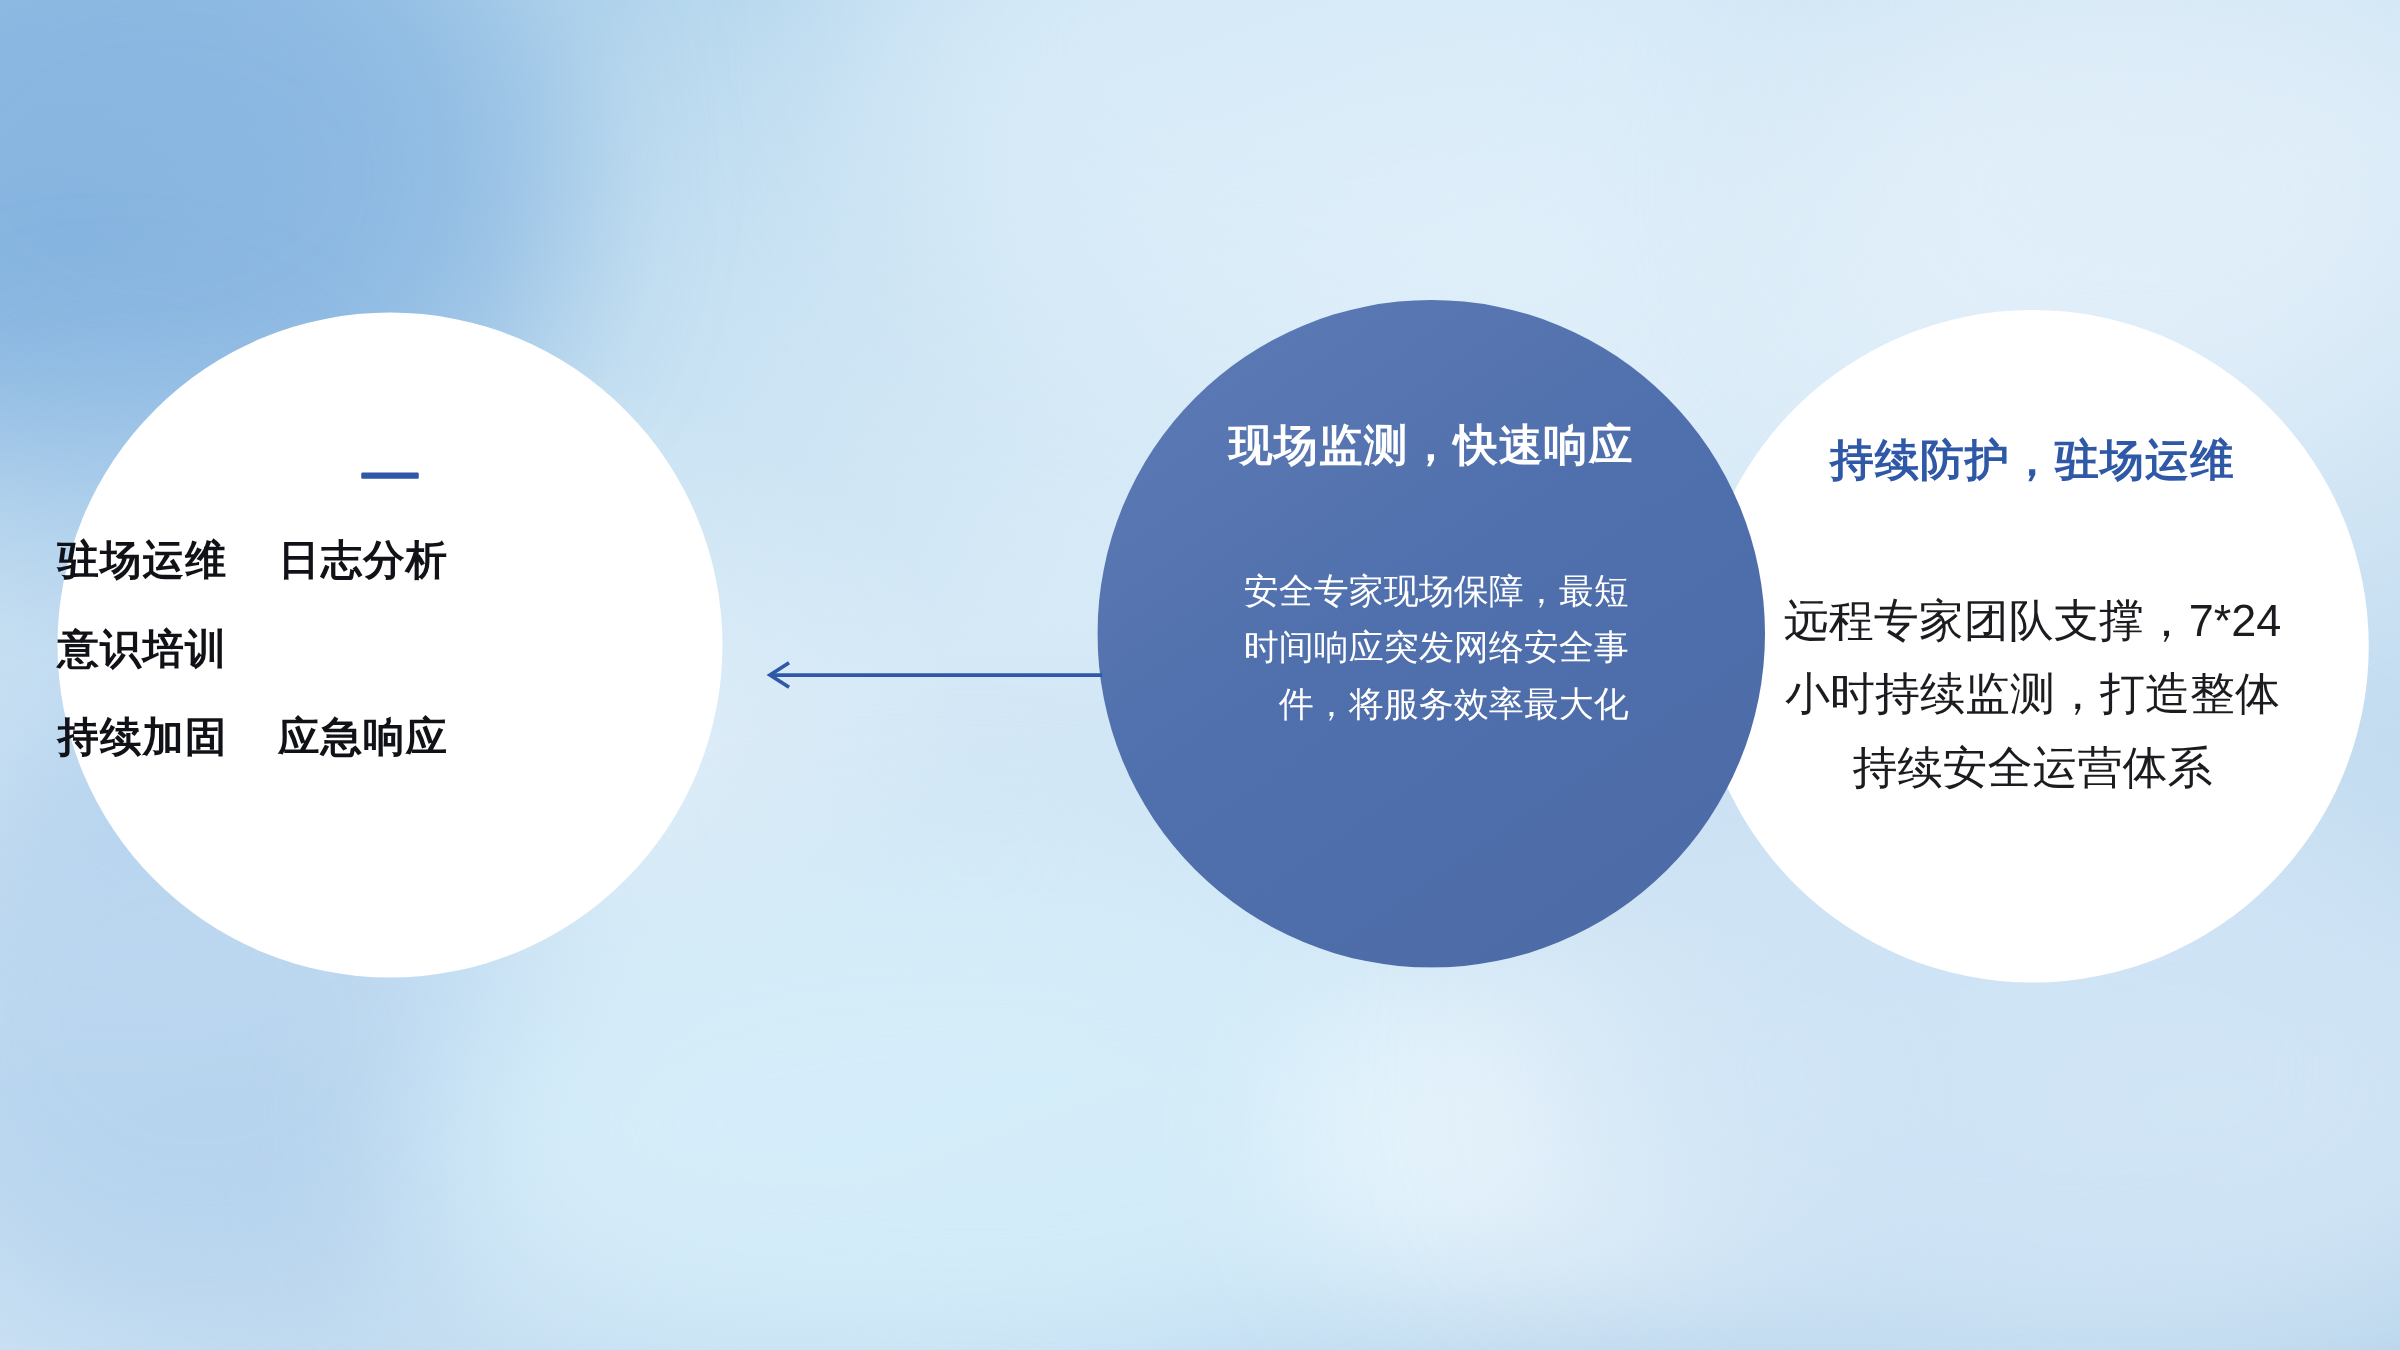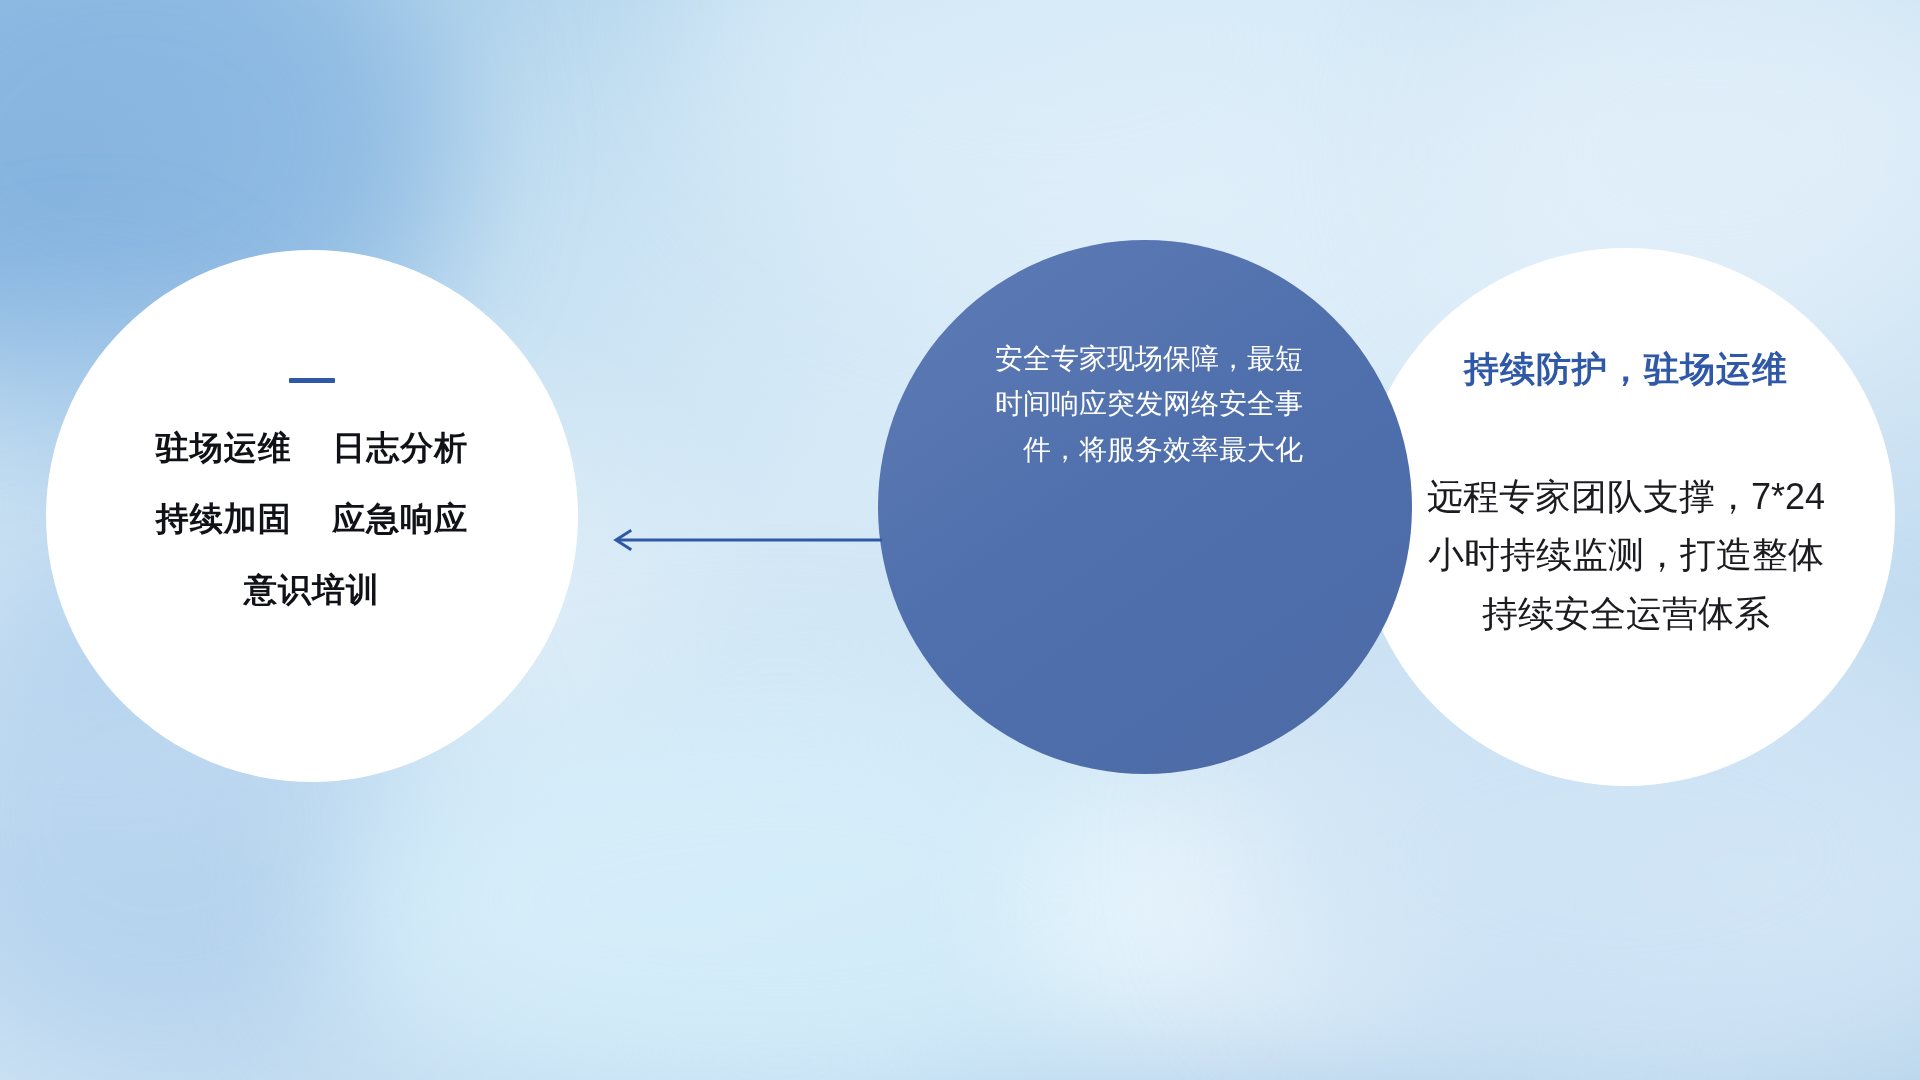--- a/index.html
+++ b/index.html
@@ -64,21 +64,21 @@
     left: 46px;
     top: 250px;
     width: 532px;
     height: 532px;
     background: #ffffff;
     z-index: 4;
   }
   #circle-left .inner {
     width: 100%;
     padding-top: 128px;
-    text-align: center;
+    text-align: left;
   }
   .accent-dash {
     width: 46px;
     height: 5px;
     background: #2f58a7;
     margin: 0 auto 48px auto;
     border-radius: 1px;
   }
   .left-line {
     color: #111217;
@@ -182,31 +182,32 @@
 
   <svg id="connector" viewBox="0 0 282 26" width="282" height="26" xmlns="http://www.w3.org/2000/svg">
     <line x1="282" y1="13" x2="18" y2="13" stroke="#2f58a7" stroke-width="3"></line>
     <polyline points="30,4 16,13 30,22" fill="none" stroke="#2f58a7" stroke-width="3" stroke-linecap="square" stroke-linejoin="miter"></polyline>
   </svg>
 
   <div id="circle-left" class="circle">
     <div class="inner">
       <div class="accent-dash"></div>
       <div class="left-line">驻场运维    日志分析</div>
+      <div class="left-line">意识培训</div>
       <div class="left-line">持续加固    应急响应</div>
-      <div class="left-line">意识培训</div>
     </div>
   </div>
 
   <div id="circle-right" class="circle">
     <div class="inner">
       <div class="right-title">持续防护，驻场运维</div>
       <div class="right-body">远程专家团队支撑，7*24小时持续监测，打造整体持续安全运营体系</div>
     </div>
   </div>
 
   <div id="circle-mid" class="circle">
     <div class="inner">
+      <div class="mid-title">现场监测，快速响应</div>
       <div class="mid-body">安全专家现场保障，最短时间响应突发网络安全事件，将服务效率最大化</div>
     </div>
   </div>
 
 </div>
 
 </body></html>

